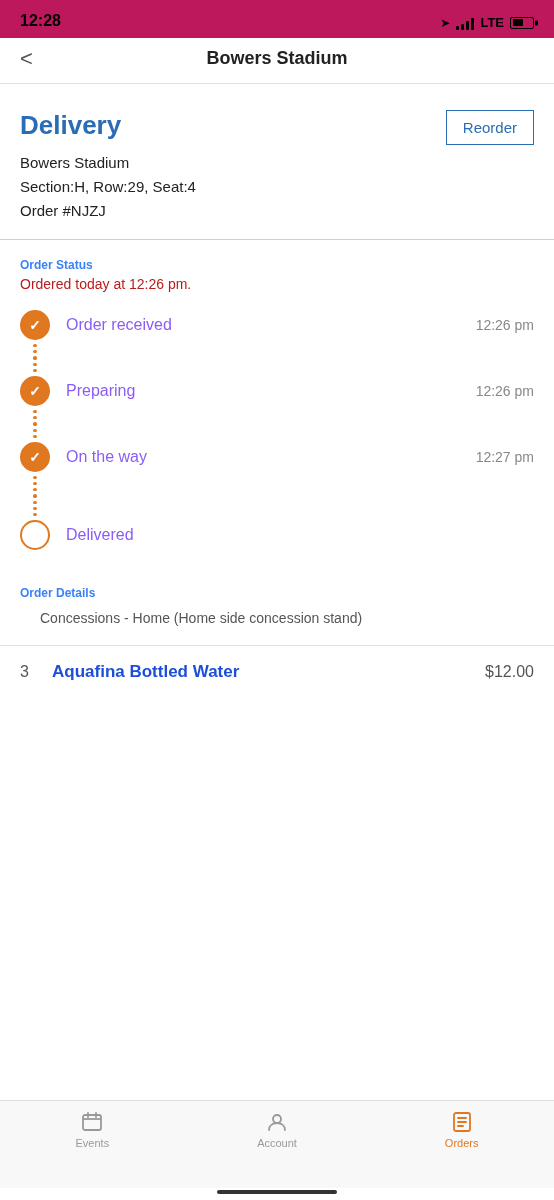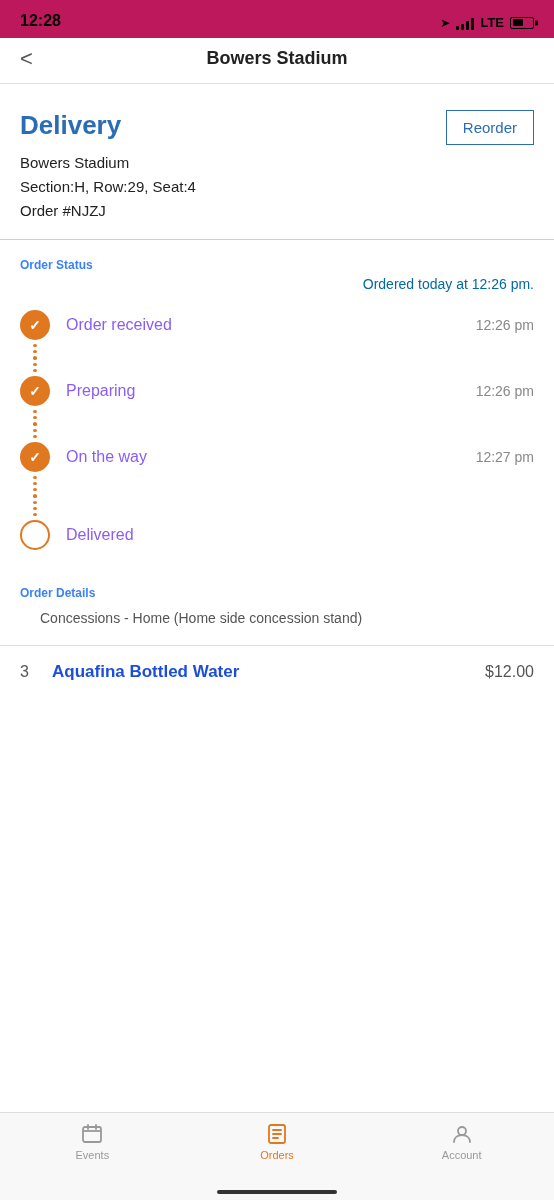--- a/index.html
+++ b/index.html
@@ -148,23 +148,22 @@
 
     
     .section-title {
       font-size: 12px;
       font-weight: 700;
       color: #3b82f6;
       margin: 18px 0 4px 0;
     }
     .ordered-time {
       font-size: 14px;
-      color: #0369a1;
+      color: #b91c1c;
       margin-bottom: 18px;
-      text-align: right;
     }
 
     
     .status-steps {
       display: flex;
       flex-direction: column;
     }
     .step-row {
       display: flex;
       align-items: center;
@@ -261,21 +260,21 @@
       margin-left: 8px;
     }
     .item-price {
       font-size: 16px;
       color: #555;
     }
 
     
     .tab-bar {
       position: fixed;
-      bottom: 0;
+      bottom: 12px;
       left: 0;
       width: 554px;
       height: 88px;
       background: #f8f8f8;
       border-top: 1px solid #ddd;
       display: flex;
       align-items: flex-start;
       padding-top: 10px;
     }
     .tab-item {
@@ -465,32 +464,32 @@
     <svg class="events-icon-svg" viewBox="0 0 22 22" fill="none">
       <rect x="2" y="4" width="18" height="15" rx="2" stroke="#999" stroke-width="1.8" fill="none"></rect>
       <line x1="2" y1="8" x2="20" y2="8" stroke="#999" stroke-width="1.8"></line>
       <line x1="7" y1="2" x2="7" y2="6" stroke="#999" stroke-width="1.8" stroke-linecap="round"></line>
       <line x1="15" y1="2" x2="15" y2="6" stroke="#999" stroke-width="1.8" stroke-linecap="round"></line>
     </svg>
     <span class="tab-label">Events</span>
   </div>
 
   <div class="tab-item">
+    <svg class="account-icon-svg" viewBox="0 0 22 22" fill="none">
+      <circle cx="11" cy="8" r="4" stroke="#999" stroke-width="1.8" fill="none"></circle>
+      <path d="M3 19c0-4.418 3.582-7 8-7s8 2.582 8 7" stroke="#999" stroke-width="1.8" stroke-linecap="round" fill="none"></path>
+    </svg>
+    <span class="tab-label">Account</span>
+  </div>
+
+  <div class="tab-item">
     <svg class="orders-icon-svg" viewBox="0 0 22 22" fill="none">
       <rect x="3" y="2" width="16" height="18" rx="2" stroke="#e07820" stroke-width="1.8" fill="none"></rect>
       <line x1="7" y1="7" x2="15" y2="7" stroke="#e07820" stroke-width="1.8" stroke-linecap="round"></line>
       <line x1="7" y1="11" x2="15" y2="11" stroke="#e07820" stroke-width="1.8" stroke-linecap="round"></line>
       <line x1="7" y1="15" x2="12" y2="15" stroke="#e07820" stroke-width="1.8" stroke-linecap="round"></line>
     </svg>
     <span class="tab-label active">Orders</span>
   </div>
 
-  <div class="tab-item">
-    <svg class="account-icon-svg" viewBox="0 0 22 22" fill="none">
-      <circle cx="11" cy="8" r="4" stroke="#999" stroke-width="1.8" fill="none"></circle>
-      <path d="M3 19c0-4.418 3.582-7 8-7s8 2.582 8 7" stroke="#999" stroke-width="1.8" stroke-linecap="round" fill="none"></path>
-    </svg>
-    <span class="tab-label">Account</span>
-  </div>
-
 </div>
 
 <div class="home-indicator"></div>
 
 </body></html>

